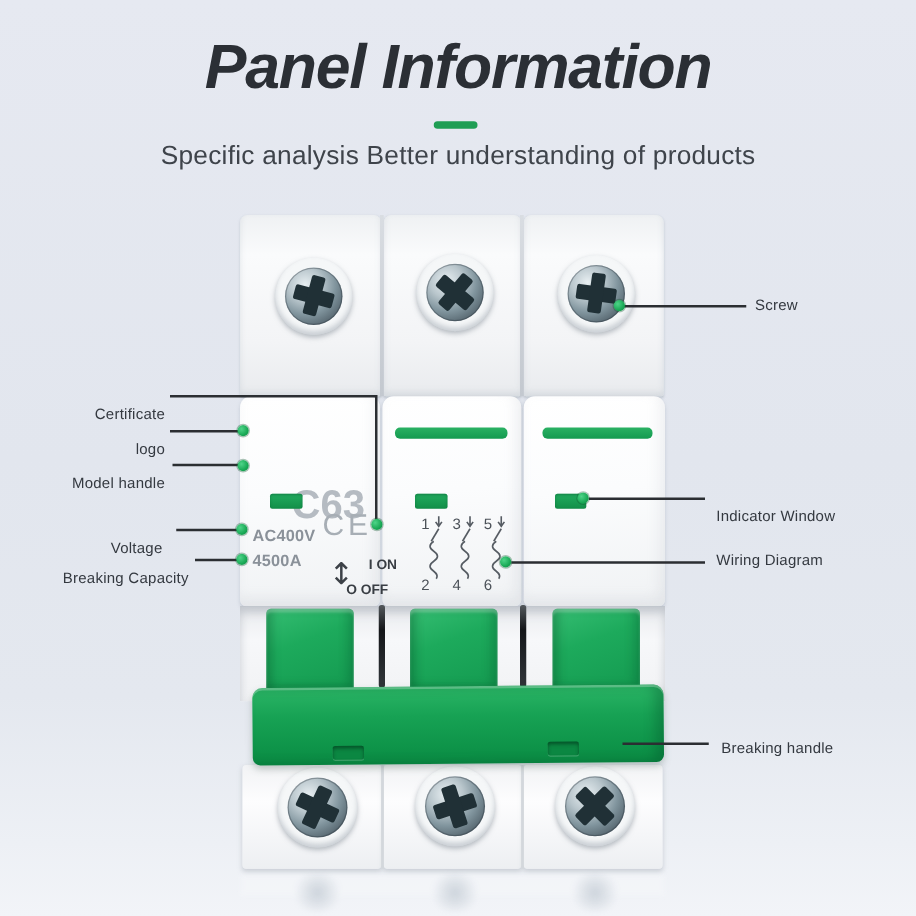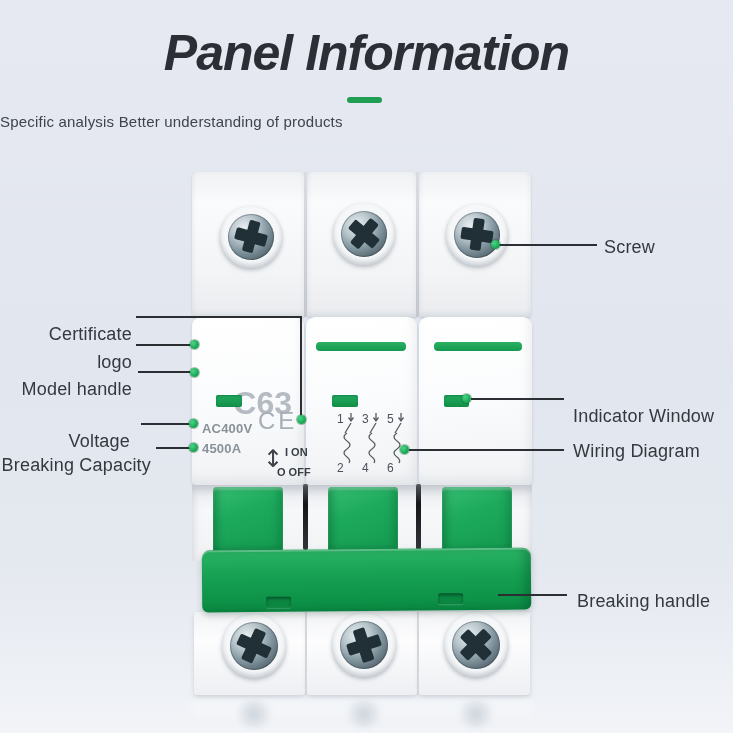--- a/index.html
+++ b/index.html
@@ -10,21 +10,21 @@
   }
   .abs{position:absolute;}
 
   
   .title{
     left:0;right:0;top:24px;text-align:center;
     font-size:50px;font-weight:bold;font-style:italic;
     color:#2b2f35;letter-spacing:-1px;
   }
   .title-dash{left:347px;top:97px;width:35px;height:6px;border-radius:3px;background:#1f9e54;}
-  .subtitle{left:0;right:0;top:113px;font-size:15px;color:#3f444b;letter-spacing:.2px;}
+  .subtitle{left:0;right:0;top:113px;text-align:center;font-size:21px;color:#3f444b;letter-spacing:.2px;}
 
   
   .tb{top:172px;height:145px;border-radius:6px 6px 2px 2px;
       background:linear-gradient(180deg,#eff1f3 0%,#fafbfc 22%,#f3f4f6 70%,#e9ebee 100%);
       box-shadow:0 1px 2px rgba(140,150,160,.4), inset 0 -3px 5px rgba(170,178,188,.3);}
   .tdiv{top:172px;width:3px;height:145px;background:linear-gradient(180deg,#d9dde2,#c3c8cf);}
   .fp{top:317px;height:168px;border-radius:9px 9px 5px 5px;
       background:linear-gradient(175deg,#ffffff 0%,#fbfcfd 45%,#f0f2f4 100%);
       box-shadow:0 2px 3px rgba(140,150,162,.35), inset -4px -6px 10px rgba(165,173,184,.18);}
   .toggle-band{left:192px;top:485px;width:340px;height:76px;
@@ -67,21 +67,21 @@
   .udarrow{font-family:"DejaVu Sans",sans-serif;font-size:24px;color:#3c4147;line-height:1;}
   .onoff{font-size:11px;font-weight:bold;color:#383d43;}
   .gbar{top:342px;height:9px;border-radius:4px;background:linear-gradient(180deg,#2ab163,#149a50);}
 
   
   .cl{height:2px;background:#2b2e32;z-index:8;}
   .clv{width:2px;background:#2b2e32;z-index:8;}
   .dot{width:9px;height:9px;border-radius:50%;z-index:9;
       background:radial-gradient(circle at 35% 35%,#4ed488,#19a855 60%,#0f8a43 100%);
       box-shadow:0 0 0 1px rgba(20,90,50,.35);}
-  .lab{font-size:18px;color:#343940;letter-spacing:.2px;white-space:nowrap;z-index:8;}
+  .lab{font-size:12px;color:#343940;letter-spacing:.2px;white-space:nowrap;z-index:8;}
   .lab.r{text-align:right;margin-top:15px;}
 
   
   .refl{left:192px;top:699px;width:340px;height:34px;opacity:.5;filter:blur(2px);}
   .refl .rb{position:absolute;top:0;width:44px;height:30px;border-radius:50%;
       background:radial-gradient(circle,#a9b5c0 0%,rgba(200,207,214,0) 70%);}
   .refl .bar{position:absolute;top:0;left:0;width:100%;height:18px;background:rgba(249,250,252,.65);}
 </style>
 </head>
 <body>
@@ -126,21 +126,21 @@
   <div class="abs fp" style="left:192px;width:112px;"></div>
   <div class="abs fp" style="left:306px;width:111px;"></div>
   <div class="abs fp" style="left:419px;width:113px;"></div>
 
   <div class="abs rating">C63</div>
   <div class="abs gwin" style="left:216px;top:395px;width:26px;"></div>
   <div class="abs spec" style="left:202px;top:421px;">AC400V</div>
   <div class="abs spec" style="left:202px;top:441px;">4500A</div>
   <div class="abs ce">CE</div>
   <div class="abs udarrow" style="left:263px;top:447px;">↕</div>
-  <div class="abs onoff" style="left:285px;top:446px;">I ON</div>
+  <div class="abs onoff" style="left:295px;top:446px;">I ON</div>
   <div class="abs onoff" style="left:277px;top:466px;">O OFF</div>
 
   <div class="abs gbar" style="left:316px;width:90px;"></div>
   <div class="abs gbar" style="left:434px;width:88px;"></div>
   <div class="abs gwin" style="left:332px;top:395px;width:26px;"></div>
   <div class="abs gwin" style="left:444px;top:395px;width:25px;"></div>
 
   <svg class="abs" style="left:336px;top:410px;" width="76" height="66" viewBox="0 0 76 66">
     <g stroke="#565c63" stroke-width="1.3" fill="none">
       <path d="M15 3 v8 m-2.5 -3.5 l2.5 3.5 l2.5 -3.5"></path>

